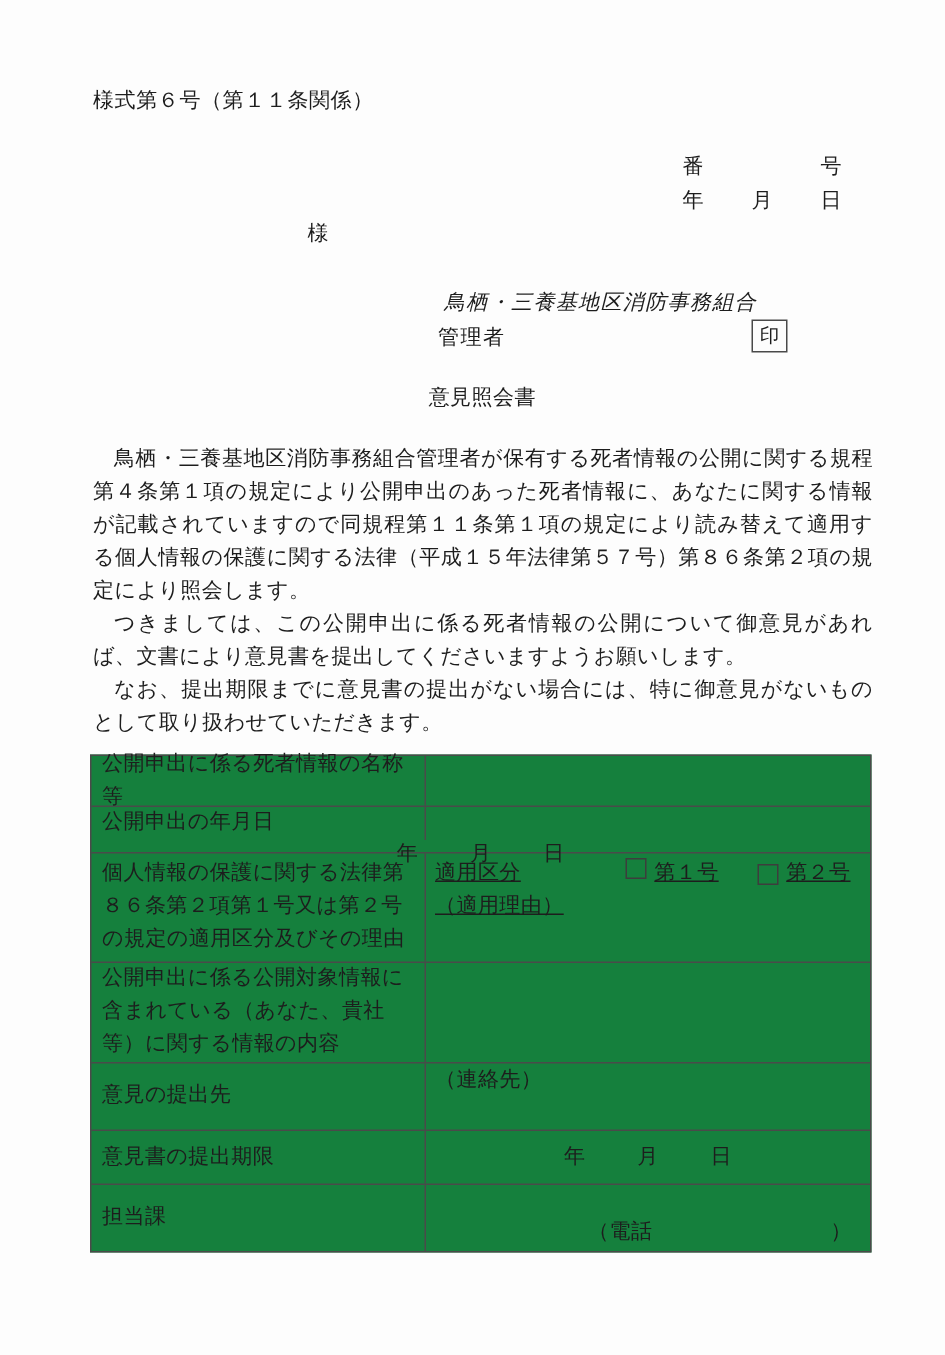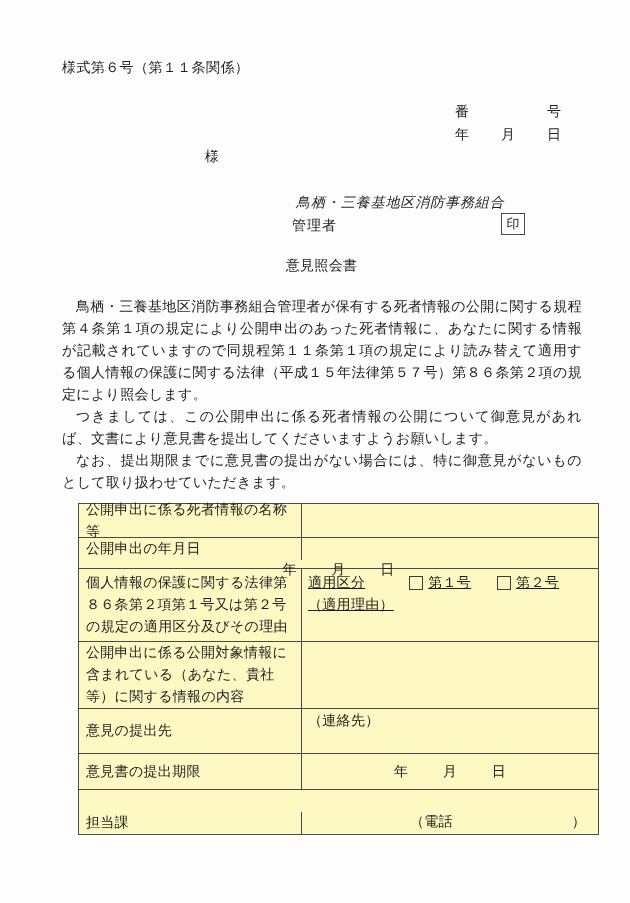--- a/index.html
+++ b/index.html
@@ -33,57 +33,57 @@
   .doc-title{left:62px;top:256px;width:519px;text-align:center;letter-spacing:0.3px;}
 
   .body-text{left:62px;top:296px;width:520px;letter-spacing:0.3px;}
   .body-text p{
     margin:0;line-height:22px;text-indent:1em;
     text-align:justify;
     font-family:Liberation Serif, serif;
   }
 
   .form-table{
-    left:78px;top:503px;width:519px;
+    left:60px;top:503px;width:519px;
     border:1px solid #4a4a4a;
-    background:#fef9c3;
+    background:#15803d;
   }
   .trow{display:flex;border-bottom:1px solid #4a4a4a;box-sizing:border-box;}
   .trow:last-child{border-bottom:none;}
   .cell-l{
     width:223px;box-sizing:border-box;
     border-right:1px solid #4a4a4a;
     padding:0 0 0 7px;
     display:flex;align-items:center;
     line-height:22px;letter-spacing:0.3px;
   }
   .cell-l span{display:block;}
   .cell-r{flex:1;box-sizing:border-box;position:relative;letter-spacing:0.3px;}
 
   .r1{height:34px;}
   .r2{height:31px;flex-direction:column;}
   .r3{height:73px;}
   .r4{height:67px;}
   .r5{height:45px;}
   .r6{height:36px;}
-  .r7{height:44px;align-items:flex-end;}
+  .r7{height:44px;}
 
   .date-cell{display:flex;align-items:center;justify-content:center;}
   .date-spread{width:112px;display:flex;justify-content:space-between;}
 
   .r3-value{padding:3px 6px 0 6px;line-height:22px;text-decoration:underline;}
   .r3-line1{display:flex;align-items:center;}
   .cb{
     width:12px;height:12px;
     border:1px solid #3d3d3d;
     display:inline-block;
     margin-right:5px;
     flex:0 0 auto;
   }
-  .cbg1{margin-left:44px;display:flex;align-items:center;}
+  .cbg1{margin-left:70px;display:flex;}
   .cbg2{margin-left:26px;display:flex;align-items:center;}
 
   .r5-value{padding:1px 6px 0 6px;line-height:22px;}
   .r5-value div{white-space:pre;}
 
   .phone-line{
     position:absolute;left:108px;bottom:3px;width:176px;
     display:flex;justify-content:space-between;line-height:18px;margin-top:24px;
   }
 </style>

